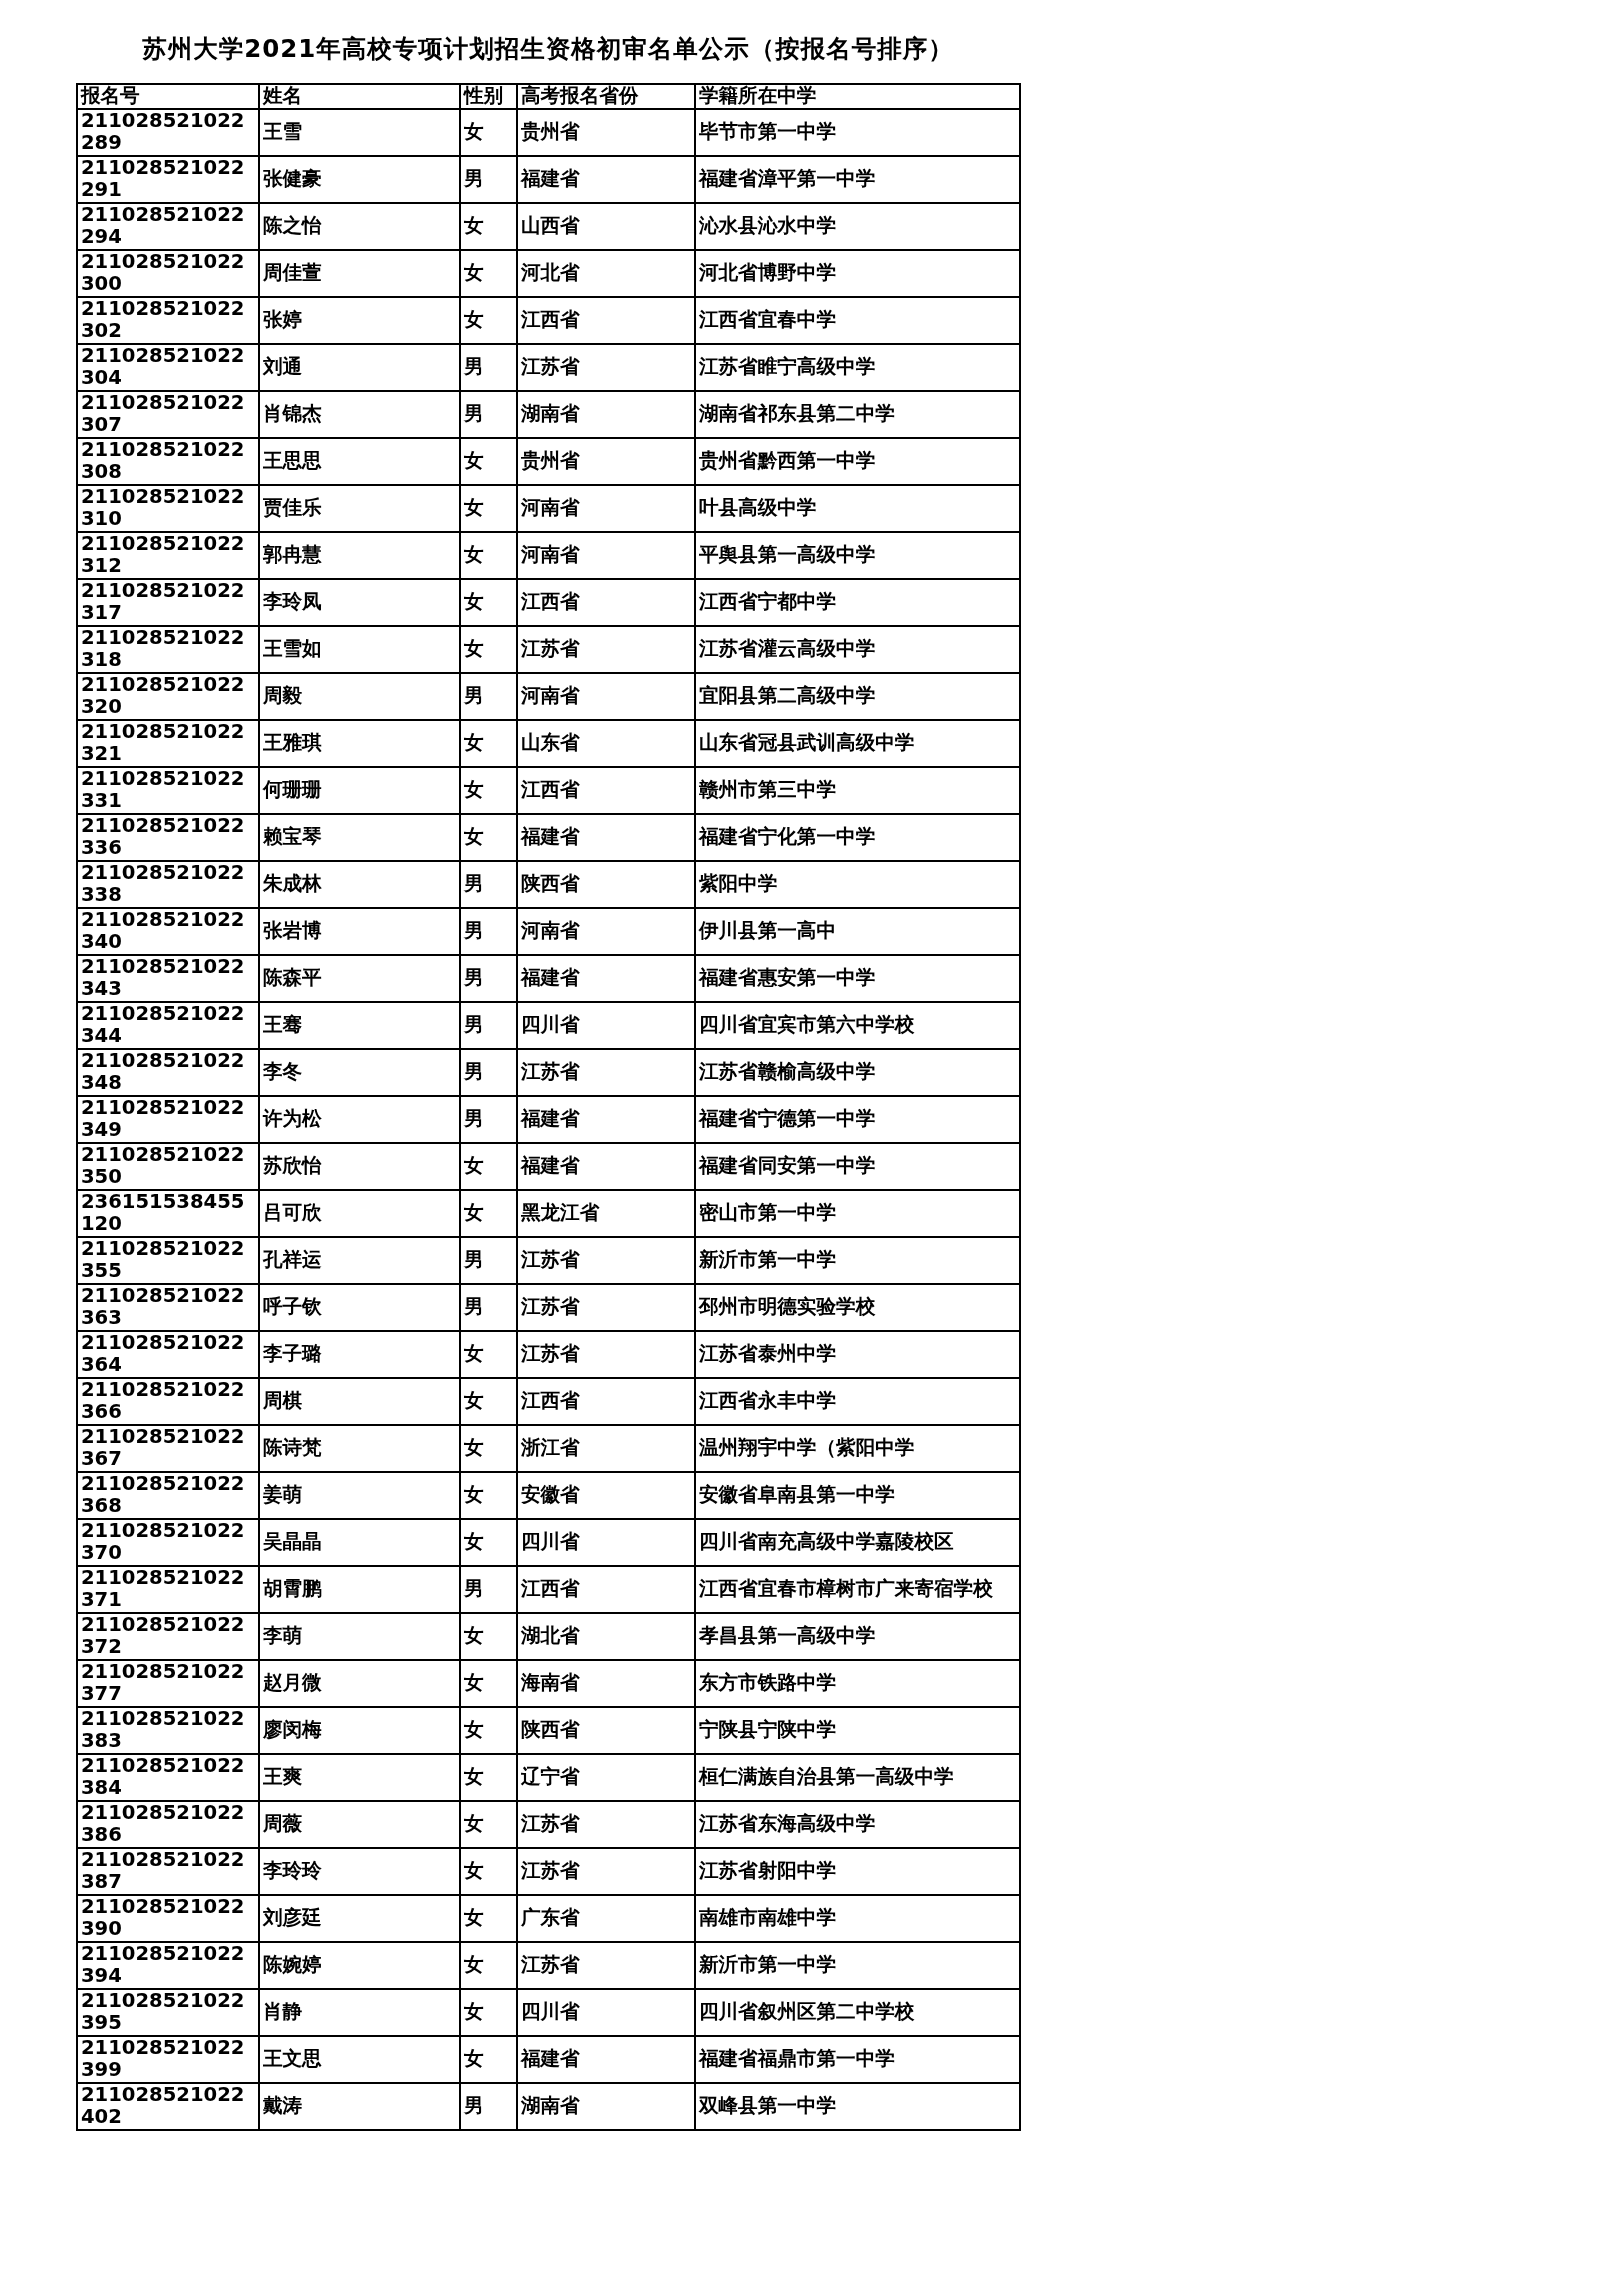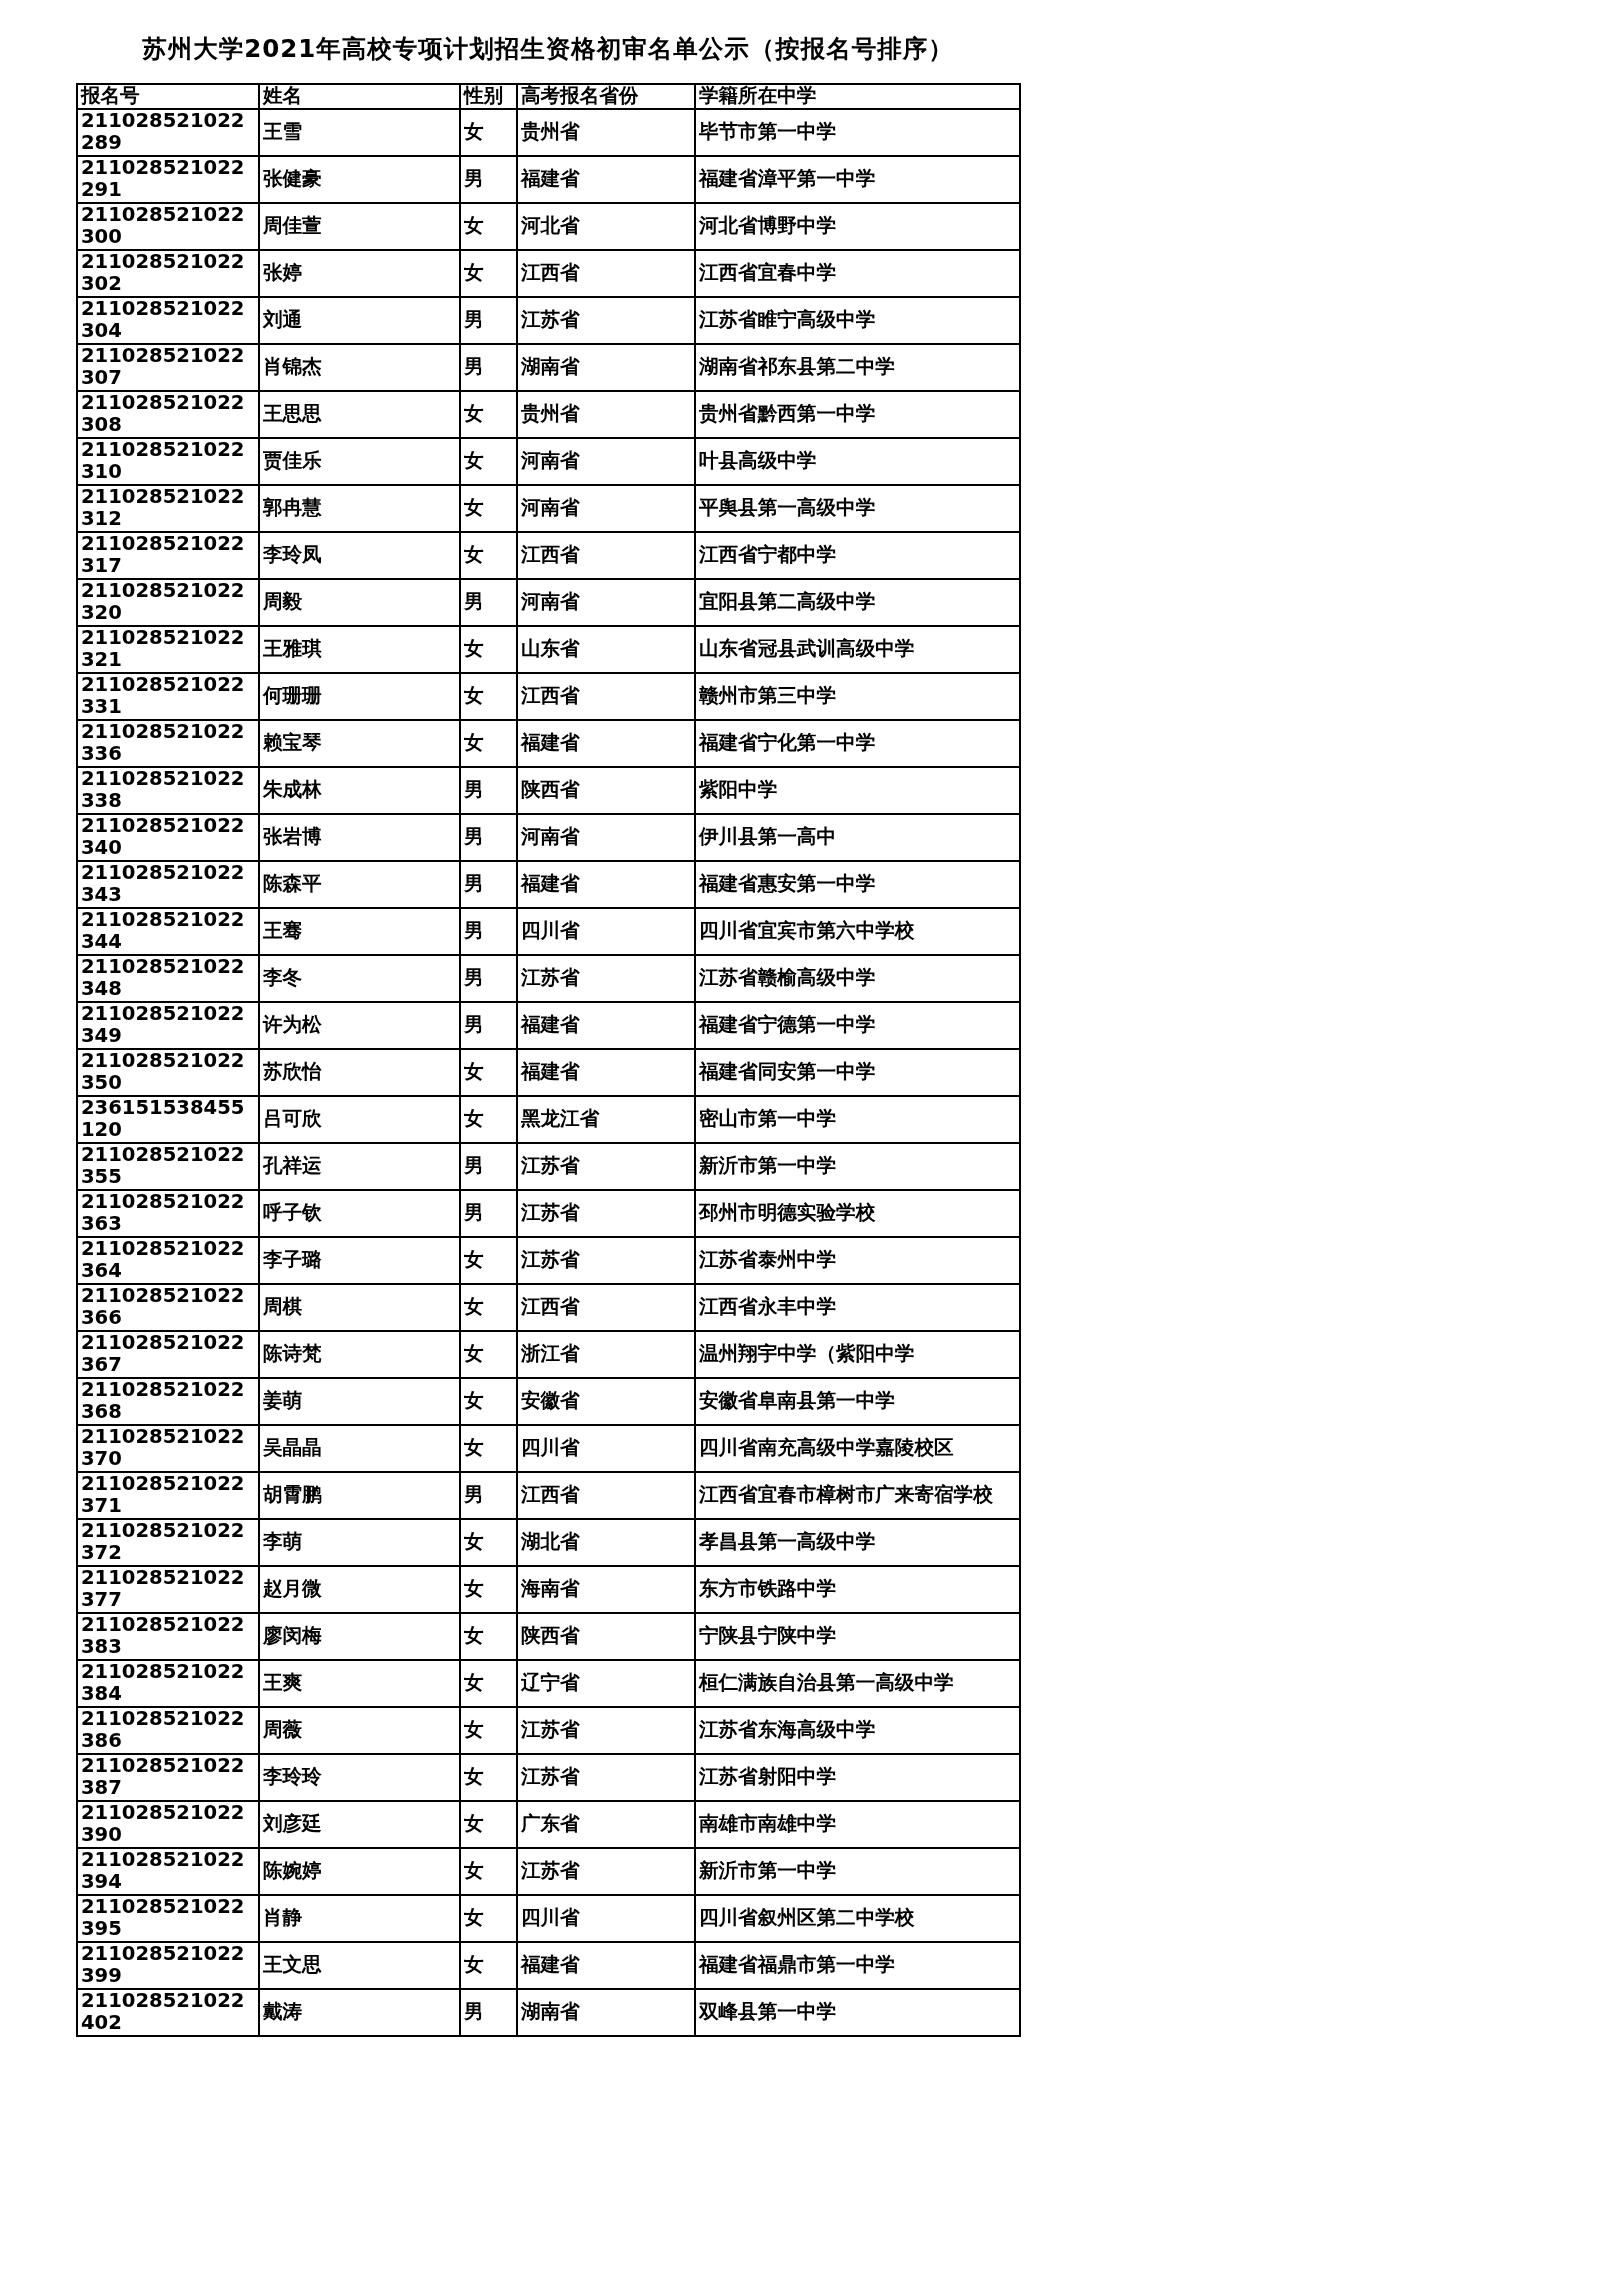--- a/index.html
+++ b/index.html
@@ -88,20 +88,27 @@
           <td>毕节市第一中学</td>
         </tr>
         <tr>
           <td>211028521022291</td>
           <td>张健豪</td>
           <td>男</td>
           <td>福建省</td>
           <td>福建省漳平第一中学</td>
         </tr>
         <tr>
+          <td>211028521022294</td>
+          <td>陈之怡</td>
+          <td>女</td>
+          <td>山西省</td>
+          <td>沁水县沁水中学</td>
+        </tr>
+        <tr>
           <td>211028521022300</td>
           <td>周佳萱</td>
           <td>女</td>
           <td>河北省</td>
           <td>河北省博野中学</td>
         </tr>
         <tr>
           <td>211028521022302</td>
           <td>张婷</td>
           <td>女</td>
@@ -144,20 +151,27 @@
           <td>平舆县第一高级中学</td>
         </tr>
         <tr>
           <td>211028521022317</td>
           <td>李玲凤</td>
           <td>女</td>
           <td>江西省</td>
           <td>江西省宁都中学</td>
         </tr>
         <tr>
+          <td>211028521022318</td>
+          <td>王雪如</td>
+          <td>女</td>
+          <td>江苏省</td>
+          <td>江苏省灌云高级中学</td>
+        </tr>
+        <tr>
           <td>211028521022320</td>
           <td>周毅</td>
           <td>男</td>
           <td>河南省</td>
           <td>宜阳县第二高级中学</td>
         </tr>
         <tr>
           <td>211028521022321</td>
           <td>王雅琪</td>
           <td>女</td>

